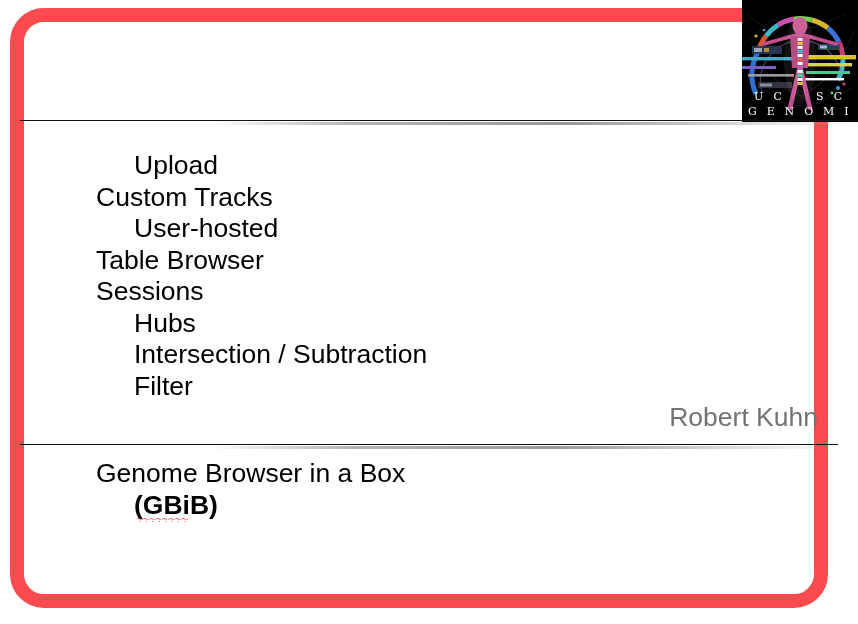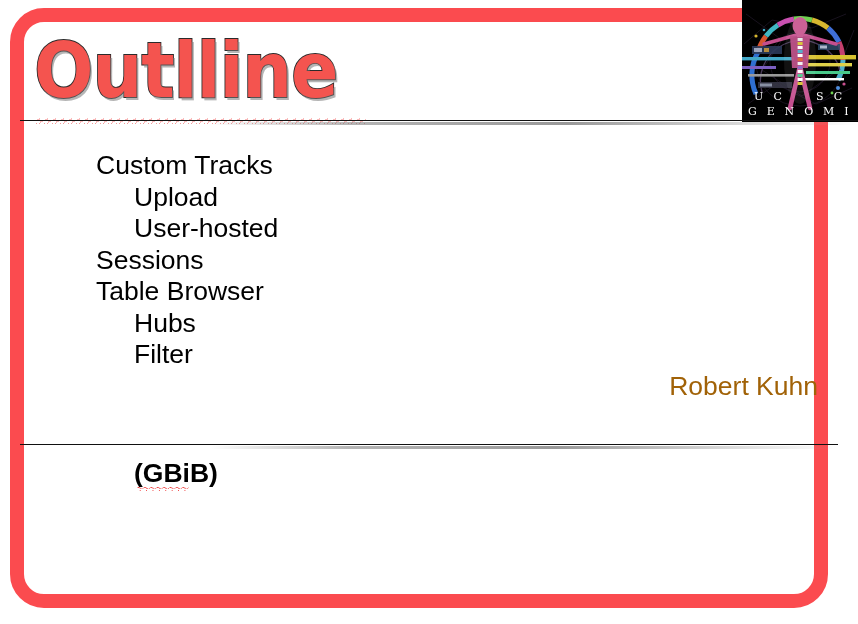--- a/index.html
+++ b/index.html
@@ -130,21 +130,21 @@
     color: #000000;
     white-space: nowrap;
   }
   .row.lvl2 { padding-left: 38px; }
   .row .owner {
     position: absolute;
     right: 0;
     top: 0;
     font-size: 26.5px;
     line-height: 31.5px;
-    color: #a16207;
+    color: #737373;
   }
   .sq-wrap { position: relative; display: inline-block; font-weight: bold; }
   .sq-under {
     position: absolute;
     left: 3px;
     bottom: -1px;
     width: 52px;
     height: 5px;
     background-image:
       radial-gradient(circle at 1.6px 3.4px, rgba(0,0,0,0) 1.7px, #ef3b3b 1.9px, rgba(0,0,0,0) 2.4px),
@@ -153,24 +153,20 @@
     background-repeat: repeat-x, repeat-x;
   }
 </style>
 </head>
 <body>
 
 <div class="slide">
 
   <div class="frame"></div>
 
-  <div class="title-wrap">
-    <div class="title">Outlline</div>
-    <div class="title-squiggle"></div>
-  </div>
 
   <div class="logo">
     <svg width="116" height="122" viewBox="0 0 116 122">
       <rect x="0" y="0" width="116" height="122" fill="#000000"></rect>
 
       <g stroke="#2a2033" stroke-width="0.7" fill="none" opacity="0.85">
         <path d="M4 14 L40 40 L20 70 L60 96 L96 70 L112 30"></path>
         <path d="M2 44 L30 20 L70 28 L104 14"></path>
         <path d="M6 104 L34 84 L74 104 L110 88"></path>
         <circle cx="58" cy="62" r="44"></circle>
@@ -251,47 +247,53 @@
         <text x="74" y="100">S C</text>
         <text x="6" y="115" font-size="11" letter-spacing="3.2">G E N O M I C S</text>
       </g>
     </svg>
   </div>
 
   <div class="rule rule-top"></div>
   <div class="rule rule-mid"></div>
 
   <div class="outline">
+    <div class="row lvl2">
+      <span>Upload</span>
+    </div>
     <div class="row">
       <span>Custom Tracks</span>
     </div>
     <div class="row lvl2">
-      <span>Upload</span>
-    </div>
-    <div class="row lvl2">
       <span>User-hosted</span>
     </div>
     <div class="row">
+      <span>Table Browser</span>
+    </div>
+    <div class="row">
       <span>Sessions</span>
     </div>
-    <div class="row">
-      <span>Table Browser</span>
-    </div>
     <div class="row lvl2">
       <span>Hubs</span>
     </div>
     <div class="row lvl2">
+      <span>Intersection / Subtraction</span>
+    </div>
+    <div class="row lvl2">
       <span>Filter</span>
     </div>
     <div class="row">
       <span class="owner">Robert Kuhn</span>
     </div>
   </div>
 
   <div class="outline-b">
+    <div class="row">
+      <span>Genome Browser in a Box</span>
+    </div>
     <div class="row lvl2">
       <span class="sq-wrap">
         <span>(GBiB)</span>
         <span class="sq-under"></span>
       </span>
     </div>
   </div>
 
 </div>
 

